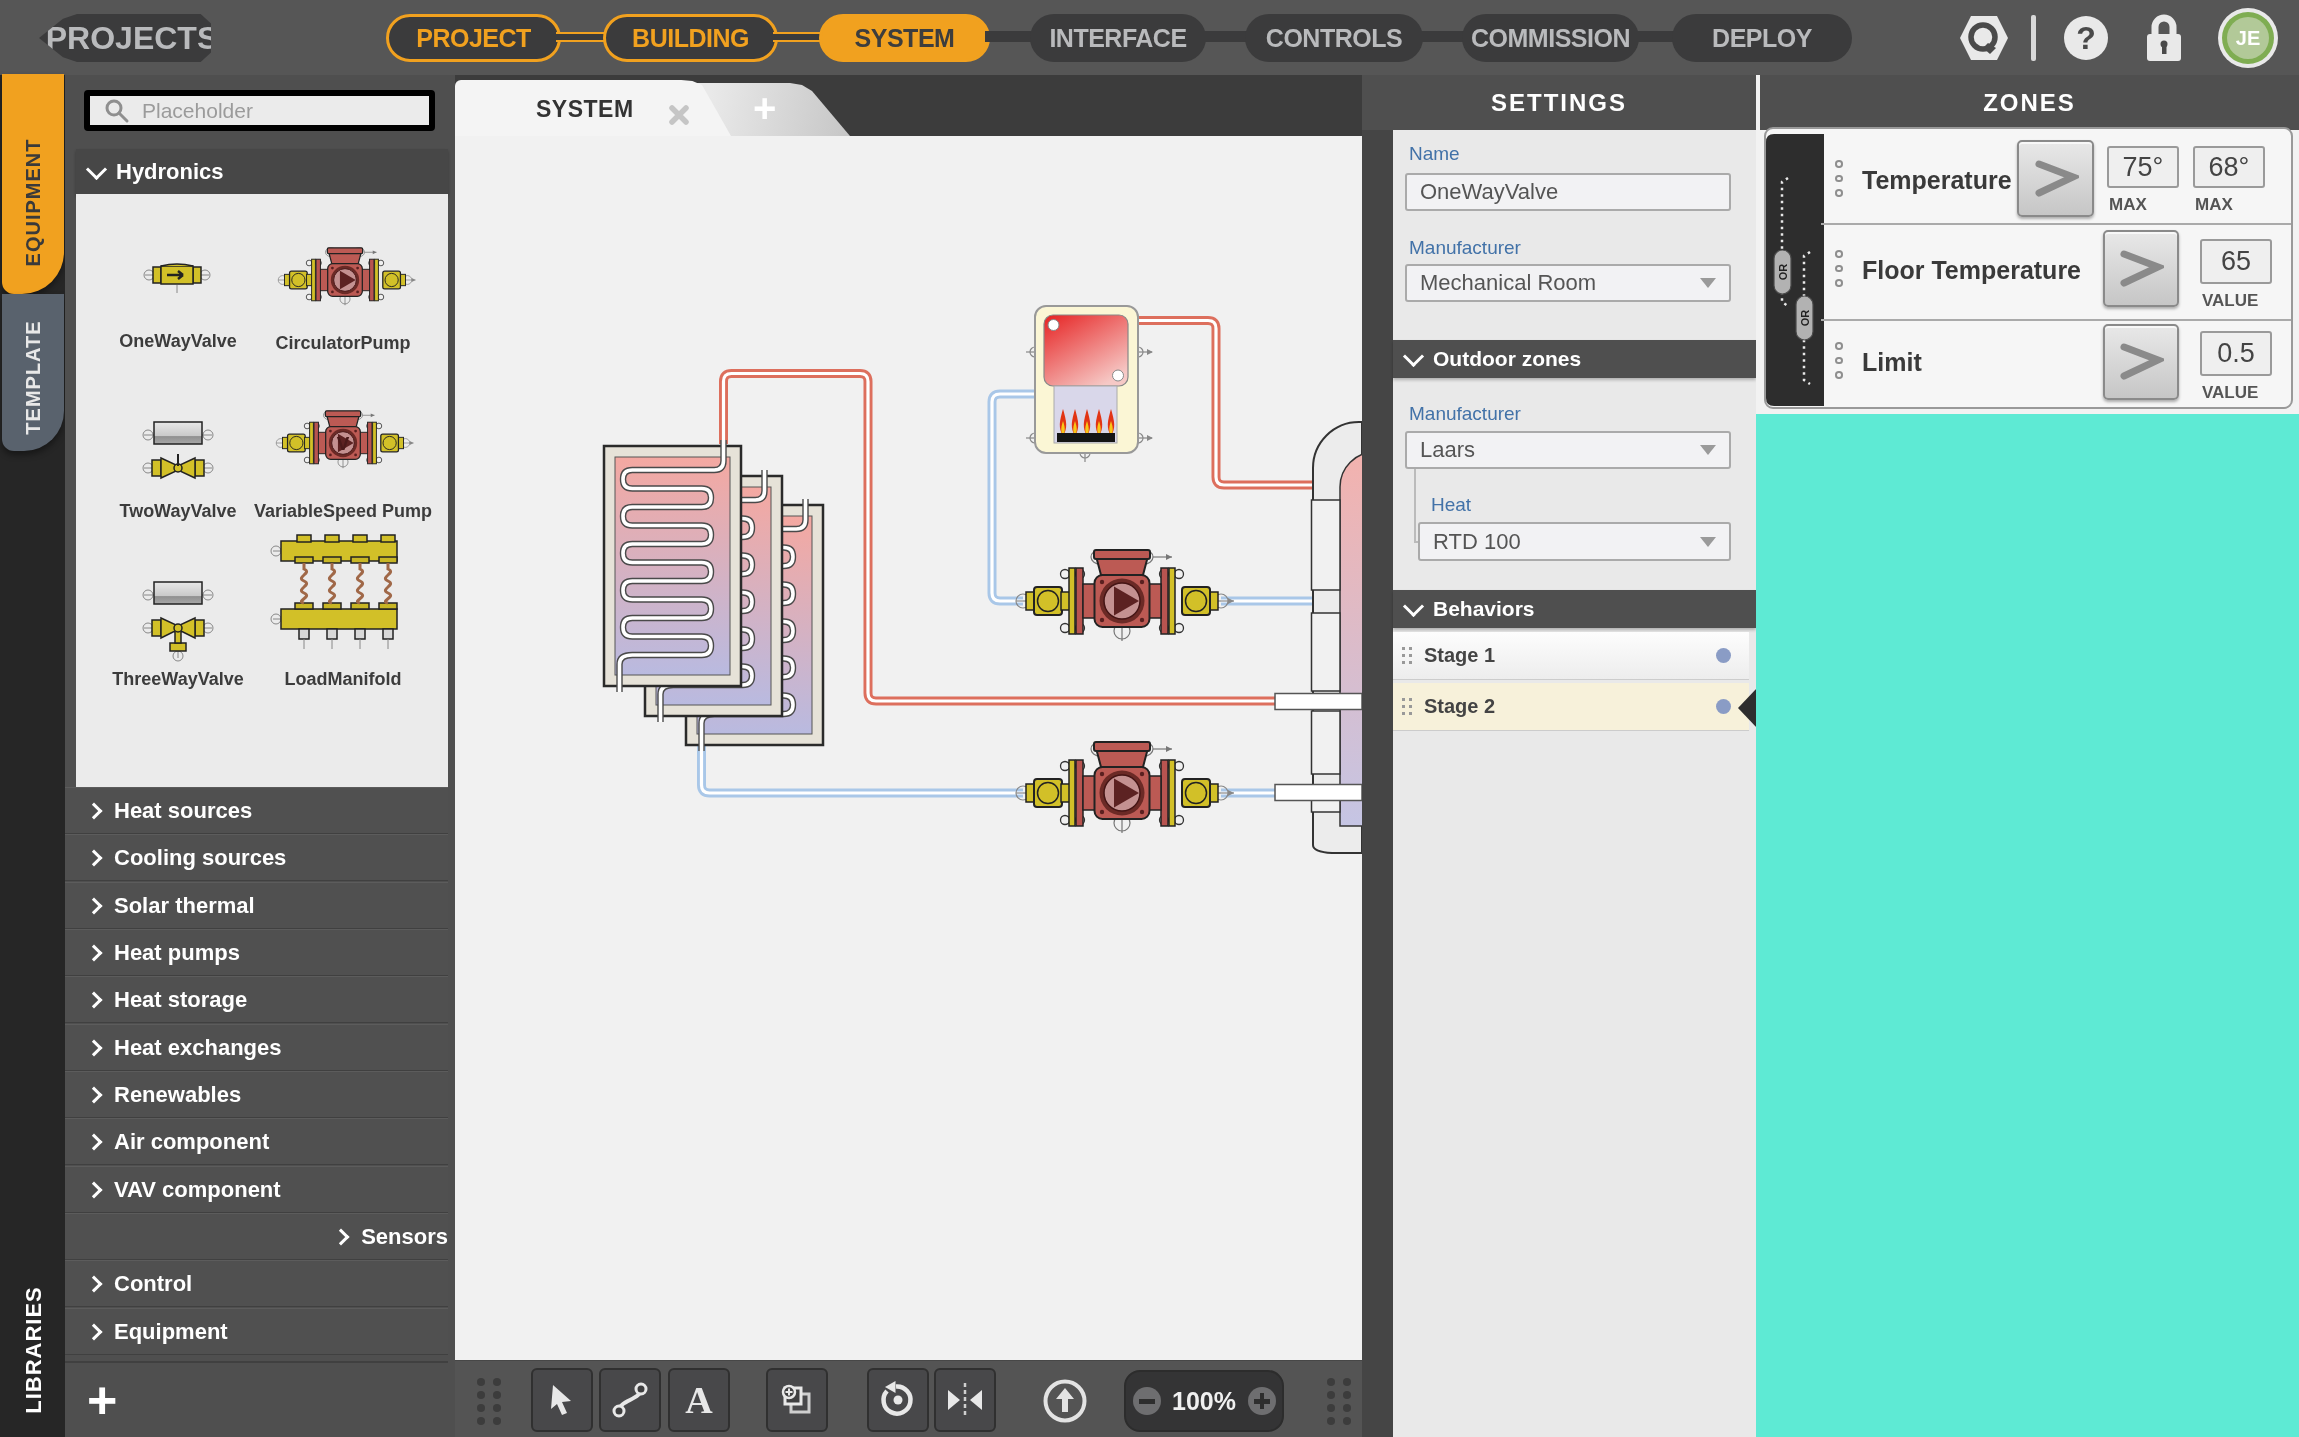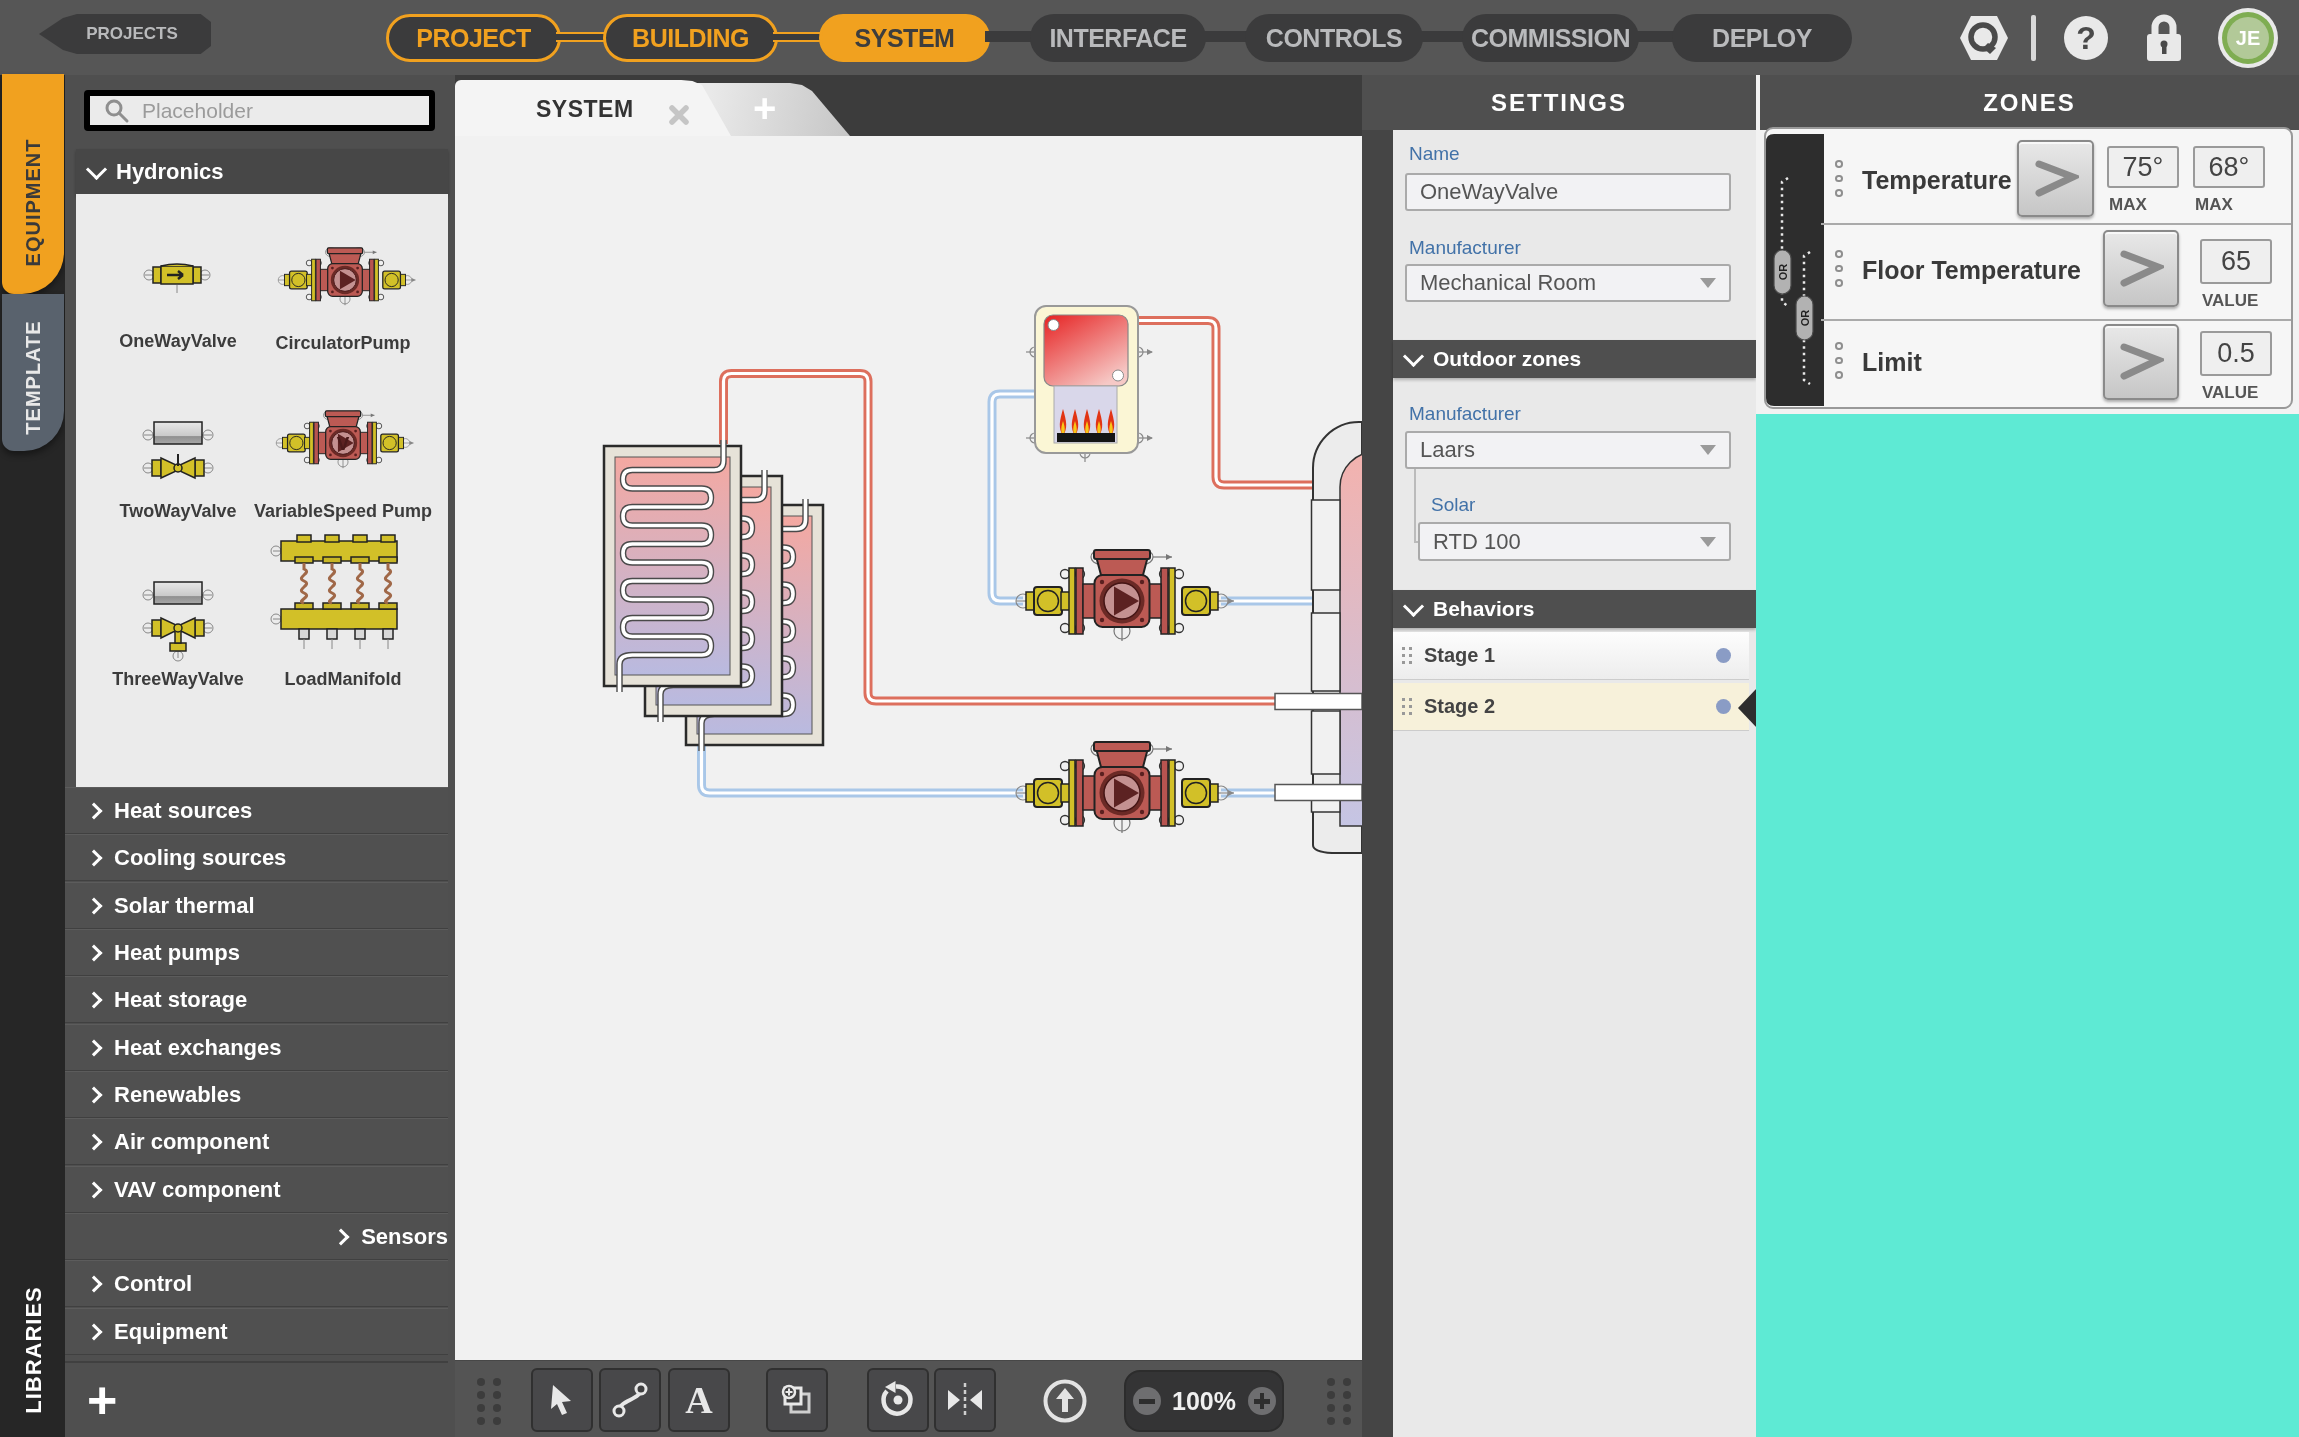--- a/index.html
+++ b/index.html
@@ -7,24 +7,24 @@
   .abs{position:absolute;}
   
   #nav{left:0;top:0;width:2299px;height:75px;background:#565656;border-bottom:2px solid #454545;}
   .navpill{position:absolute;top:14px;height:48px;box-sizing:border-box;border-radius:24px;
     background:#3b3b3c;display:flex;align-items:center;justify-content:center;
     font-weight:bold;font-size:25px;letter-spacing:-0.5px;color:#b9babc;}
   .navpill.orange{border:3px solid #f1a11f;color:#f1a11f;}
   .navpill.filled{background:#f1a11f;color:#3d3d3d;border:3px solid #f1a11f;}
   .navlink{position:absolute;top:31px;height:11px;background:#3b3b3c;}
   .navlink.o{background:#3b3b3c;border-top:2.5px solid #f1a11f;border-bottom:2.5px solid #f1a11f;height:6px;box-sizing:content-box;top:32px;}
-  #projectsBtn{position:absolute;left:39px;top:14px;width:172px;height:40px;background:#3b3b3c;
+  #projectsBtn{position:absolute;left:39px;top:14px;width:172px;height:48px;background:#3b3b3c;
     clip-path:polygon(0 50%,24px 10%,38px 0,94% 0,100% 20%,100% 80%,94% 100%,38px 100%,24px 90%);
     display:flex;align-items:center;justify-content:center;color:#b9babc;font-weight:bold;
-    font-size:17px;letter-spacing:0;padding-left:14px;box-sizing:border-box;}
+    font-size:32px;letter-spacing:0;padding-left:14px;box-sizing:border-box;}
   
   #leftstrip{left:0;top:75px;width:65px;height:1362px;background:#262626;}
   .vtext{position:absolute;transform:rotate(-90deg);transform-origin:center;white-space:nowrap;
     font-weight:bold;letter-spacing:1px;}
   
   #sidebar{left:65px;top:75px;width:390px;height:1362px;background:#4f4f4f;border-right:7px solid #434343;box-sizing:content-box;}
   #searchbox{position:absolute;left:19px;top:15px;width:351px;height:41px;box-sizing:border-box;
     background:#ebebeb;border:6px solid #000000;border-radius:4px;display:flex;align-items:center;}
   #searchbox .ph{color:#9b9b9b;font-size:21px;margin-left:12px;}
   .sideheader{position:absolute;left:11px;width:372px;height:46px;background:#474747;
@@ -506,21 +506,21 @@
   <div class="panelhead" style="left:0;width:394px;">SETTINGS</div>
   <div id="setcontent">
     <div class="bluelabel" style="left:47px;top:68px;">Name</div>
     <div class="input" style="left:43px;top:98px;width:326px;height:38px;">OneWayValve</div>
     <div class="bluelabel" style="left:47px;top:162px;">Manufacturer</div>
     <div class="input" style="left:43px;top:189px;width:326px;height:38px;">Mechanical Room<div class="ddarrow"></div></div>
     <div class="secthead" style="top:265px;"><span class="chev"></span>Outdoor zones</div>
     <div class="bluelabel" style="left:47px;top:328px;">Manufacturer</div>
     <div class="input" style="left:43px;top:356px;width:326px;height:38px;">Laars<div class="ddarrow"></div></div>
     <div class="abs" style="left:52px;top:394px;width:14px;height:72px;border-left:2px solid #bbb;border-bottom:2px solid #bbb;"></div>
-    <div class="bluelabel" style="left:69px;top:419px;">Solar</div>
+    <div class="bluelabel" style="left:69px;top:419px;">Heat</div>
     <div class="input" style="left:56px;top:447px;width:313px;height:39px;">RTD 100<div class="ddarrow"></div></div>
     <div class="secthead" style="top:515px;"><span class="chev"></span>Behaviors</div>
     <div class="stage" style="top:557px;"><div class="dots"></div>Stage 1<div class="dot"></div></div>
     <div class="stage" style="top:608px;background:#f7f1da;"><div class="dots"></div>Stage 2<div class="dot"></div></div>
     <div class="abs" style="left:376px;top:613px;width:0;height:0;border-top:20px solid transparent;border-bottom:20px solid transparent;border-right:19px solid #2e2e2e;"></div>
   </div>
 </div>
 
 <div id="zones" class="abs">
   <div id="zonestop"></div>

